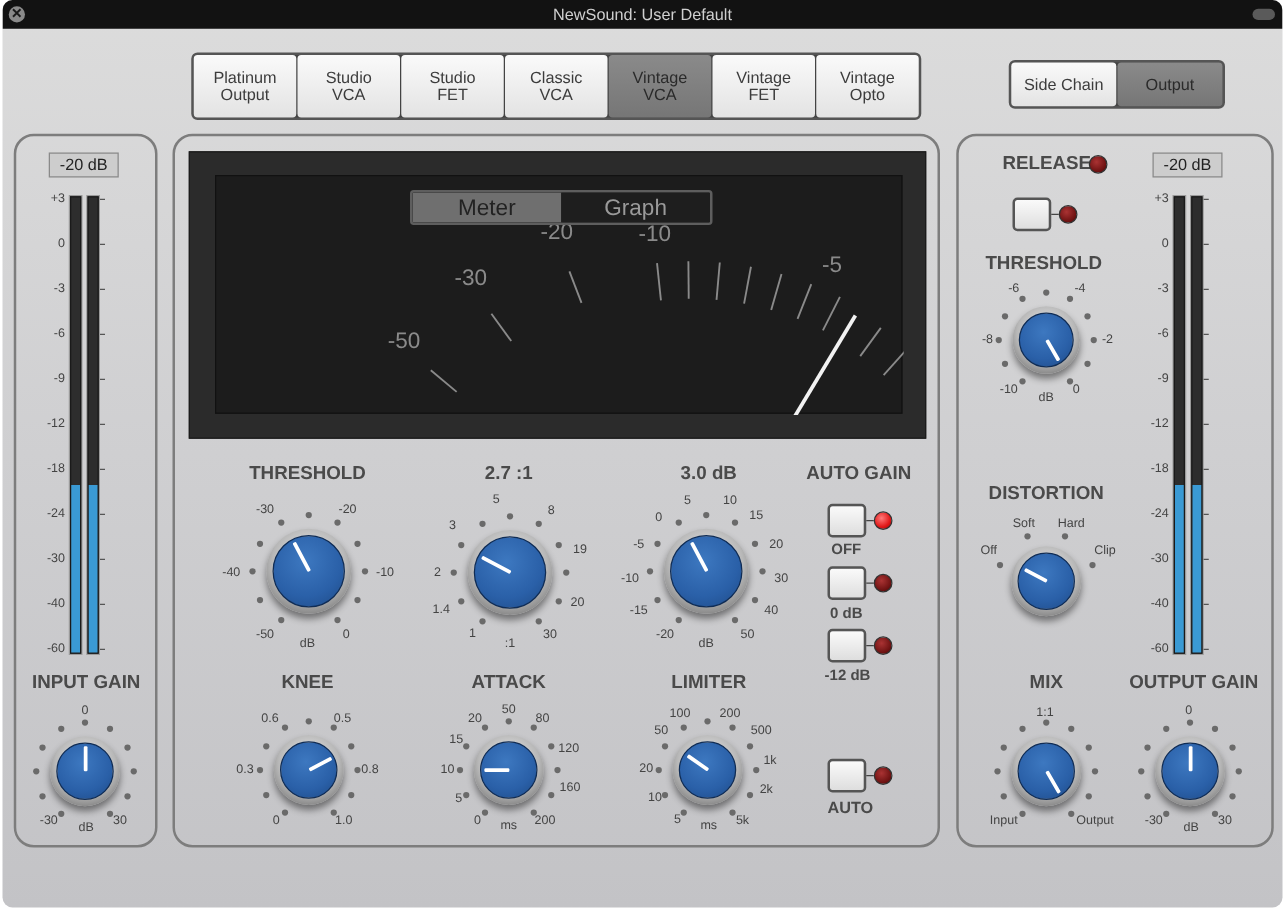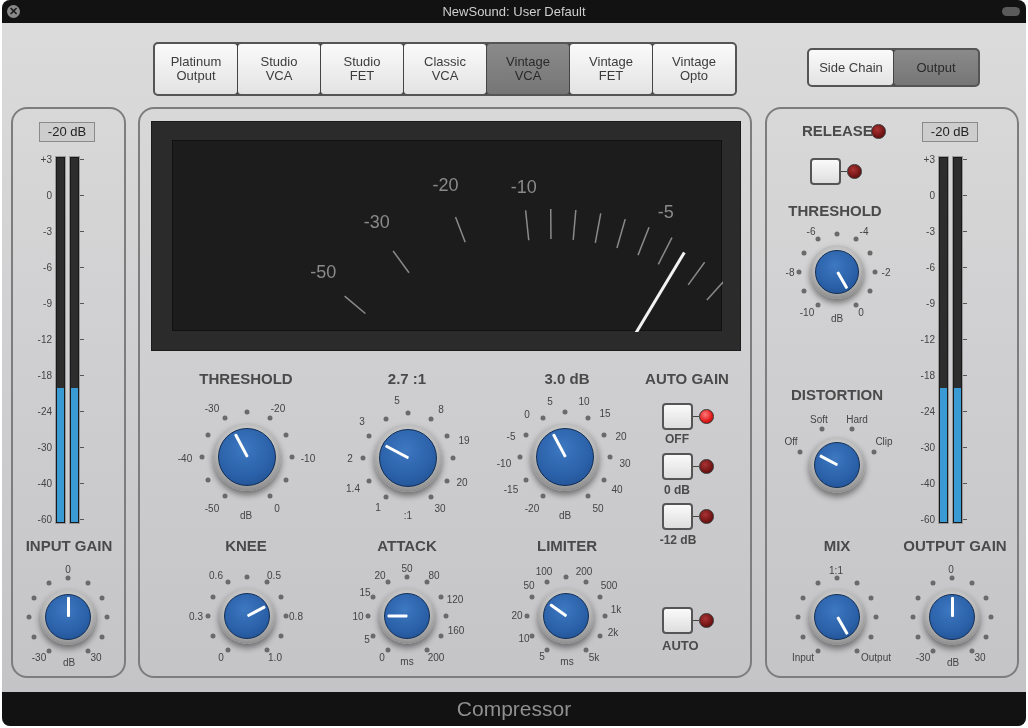--- a/index.html
+++ b/index.html
@@ -160,20 +160,24 @@
           <line x1="465.02828460003695" y1="114.14312422817031" x2="476.0233214017659" y2="86.23059718870957" stroke="#8a8a8a" stroke-width="1.5"></line>
           <line x1="485.32579593957485" y1="123.28648638829864" x2="498.94551093176125" y2="96.5562906626476" stroke="#8a8a8a" stroke-width="1.5"></line>
           <text x="350.732030285057" y="51.533869296883495" fill="#8a8a8a" font-size="18" text-anchor="middle" font-family="Liberation Sans, sans-serif">-10</text>
           <text x="492.66605013199666" y="76.94790823299957" fill="#8a8a8a" font-size="18" text-anchor="middle" font-family="Liberation Sans, sans-serif">-5</text>
           <line x1="515.1906080272688" y1="143.92609129376208" x2="531.6485950914581" y2="121.27361545126357" stroke="#8a8a8a" stroke-width="1.5"></line>
           <line x1="533.9000394625374" y1="159.07669014019933" x2="552.6356964405854" y2="138.26863502683227" stroke="#8a8a8a" stroke-width="1.5"></line>
           <line x1="550.9233098598006" y1="176.0999605374626" x2="571.7313649731677" y2="157.36430355941457" stroke="#8a8a8a" stroke-width="1.5"></line>
           <text x="598.3226662889087" y="146.8055312393363" fill="#8a8a8a" font-size="18" text-anchor="middle" font-family="Liberation Sans, sans-serif">0</text>
           <line x1="428.92861711645514" y1="248.56910643329934" x2="511.3347091020638" y2="111.42233832096136" stroke="#f2f2f2" stroke-width="3"></line>
         </svg>
+      <div id="vu-seg">
+        <div class="m">Meter</div>
+        <div class="g">Graph</div>
+      </div>
     </div>
   </div>
 
   <div class="label" style="left:184px;top:370px;width:120px">THRESHOLD</div>
   <div class="label" style="left:350px;top:370px;width:110px">2.7 :1</div>
   <div class="label" style="left:510px;top:370px;width:110px">3.0 dB</div>
   <div class="label" style="left:630px;top:370px;width:110px">AUTO GAIN</div>
   <div class="label" style="left:184px;top:537px;width:120px">KNEE</div>
   <div class="label" style="left:350px;top:537px;width:110px">ATTACK</div>
   <div class="label" style="left:510px;top:537px;width:110px">LIMITER</div>
@@ -373,23 +377,20 @@
         <i style="top: 364px;"></i>
       </div>
       <div class="bar" style="left: 26px;">
         <div class="fill" style="height: 134px;"></div>
       </div>
       <div class="bar" style="left: 40px;">
         <div class="fill" style="height: 134px;"></div>
       </div>
     </div>
 
-  <div id="footer">
-    <span>Compressor</span>
-  </div>
 <div class="dot" style="left: 46.5px; top: 650.775px;"></div>
     <div class="dot" style="left: 32.225px; top: 636.5px;"></div>
     <div class="dot" style="left: 27px; top: 617px;"></div>
     <div class="dot" style="left: 32.225px; top: 597.5px;"></div>
     <div class="dot" style="left: 46.5px; top: 583.225px;"></div>
     <div class="dot" style="left: 66px; top: 578px;"></div>
     <div class="dot" style="left: 85.5px; top: 583.225px;"></div>
     <div class="dot" style="left: 99.775px; top: 597.5px;"></div>
     <div class="dot" style="left: 105px; top: 617px;"></div>
     <div class="dot" style="left: 99.775px; top: 636.5px;"></div>

